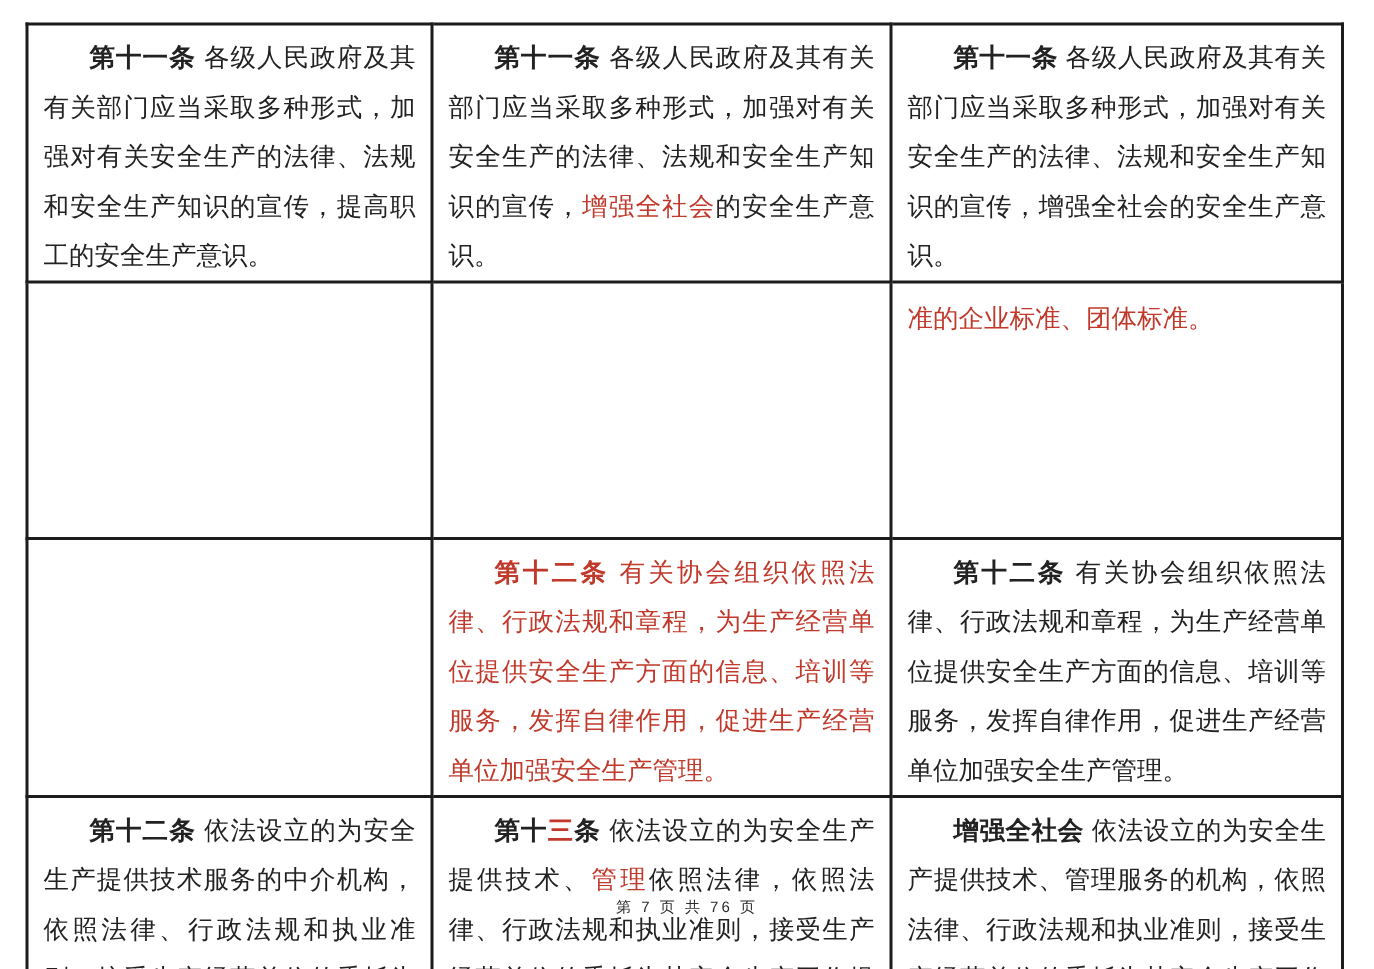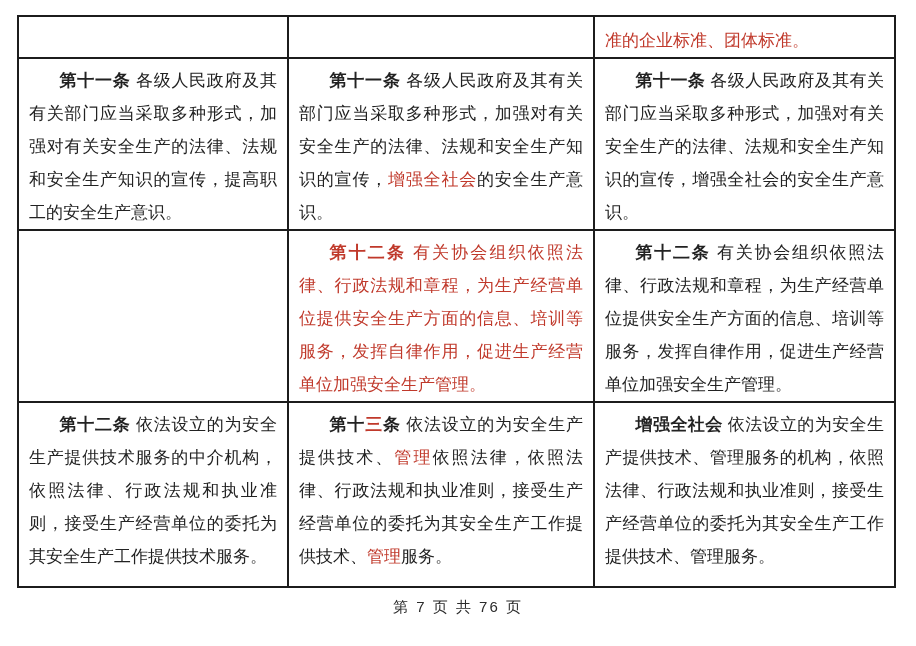--- a/index.html
+++ b/index.html
@@ -52,56 +52,56 @@
   }
   .para.no-indent { text-indent: 0; padding-top: 2px; }
   .seg.b { font-weight: bold; }
   .seg.r { color: var(--accent-red); }
   .footer {
     position: absolute;
     left: 0;
     top: 598px;
     width: 100%;
     text-align: center;
-    font-size: 15px;
+    font-size: 10px;
     color: #2b2b2b;
     letter-spacing: 2px;
   }
 </style>
 </head>
 <body>
 
 <div class="page">
   <table class="law-table">
     <colgroup>
       <col class="c0">
       <col class="c1">
       <col class="c2">
     </colgroup>
     <tbody id="law-tbody">
         <tr>
           <td>
+            <p class="para"><span class="seg b">第十一条</span><span class="seg"> 各级人民政府及其有关部门应当采取多种形式，加强对有关安全生产的法律、法规和安全生产知识的宣传，提高职工的安全生产意识。</span></p>
+          </td>
+          <td>
+            <p class="para"><span class="seg b">第十一条</span><span class="seg"> 各级人民政府及其有关部门应当采取多种形式，加强对有关安全生产的法律、法规和安全生产知识的宣传，</span><span class="seg r">增强全社会</span><span class="seg">的安全生产意识。</span></p>
+          </td>
+          <td>
+            <p class="para"><span class="seg b">第十一条</span><span class="seg"> 各级人民政府及其有关部门应当采取多种形式，加强对有关安全生产的法律、法规和安全生产知识的宣传，增强全社会的安全生产意识。</span></p>
+          </td>
+        </tr>
+        <tr>
+          <td>
             <p class="para"></p>
           </td>
           <td>
             <p class="para"></p>
           </td>
           <td>
             <p class="para no-indent"><span class="seg r">准的企业标准、团体标准。</span></p>
-          </td>
-        </tr>
-        <tr>
-          <td>
-            <p class="para"><span class="seg b">第十一条</span><span class="seg"> 各级人民政府及其有关部门应当采取多种形式，加强对有关安全生产的法律、法规和安全生产知识的宣传，提高职工的安全生产意识。</span></p>
-          </td>
-          <td>
-            <p class="para"><span class="seg b">第十一条</span><span class="seg"> 各级人民政府及其有关部门应当采取多种形式，加强对有关安全生产的法律、法规和安全生产知识的宣传，</span><span class="seg r">增强全社会</span><span class="seg">的安全生产意识。</span></p>
-          </td>
-          <td>
-            <p class="para"><span class="seg b">第十一条</span><span class="seg"> 各级人民政府及其有关部门应当采取多种形式，加强对有关安全生产的法律、法规和安全生产知识的宣传，增强全社会的安全生产意识。</span></p>
           </td>
         </tr>
         <tr>
           <td>
             <p class="para"></p>
           </td>
           <td>
             <p class="para"><span class="seg b r">第十二条</span><span class="seg r"> 有关协会组织依照法律、行政法规和章程，为生产经营单位提供安全生产方面的信息、培训等服务，发挥自律作用，促进生产经营单位加强安全生产管理。</span></p>
           </td>
           <td>

